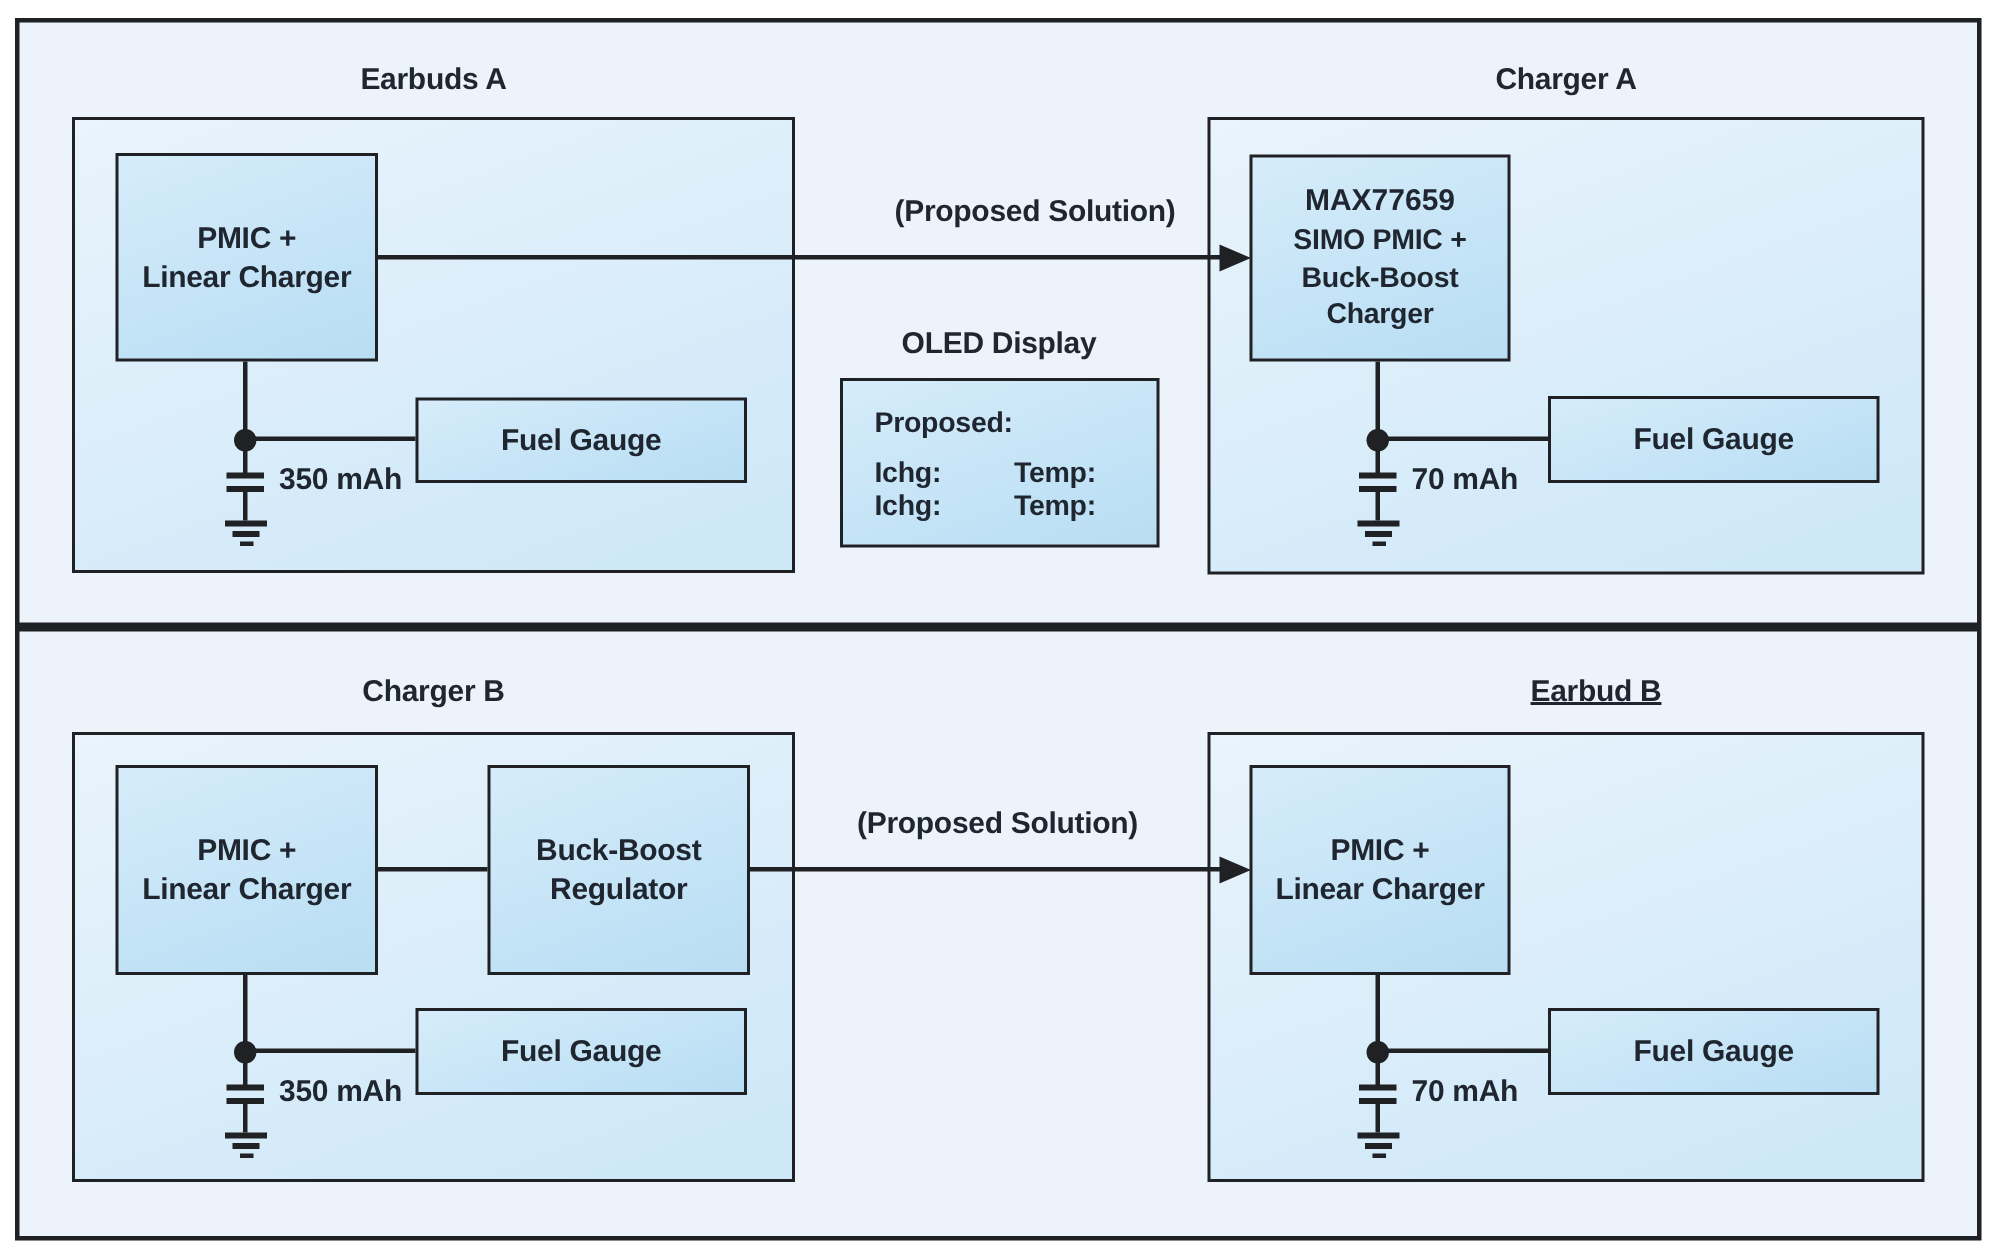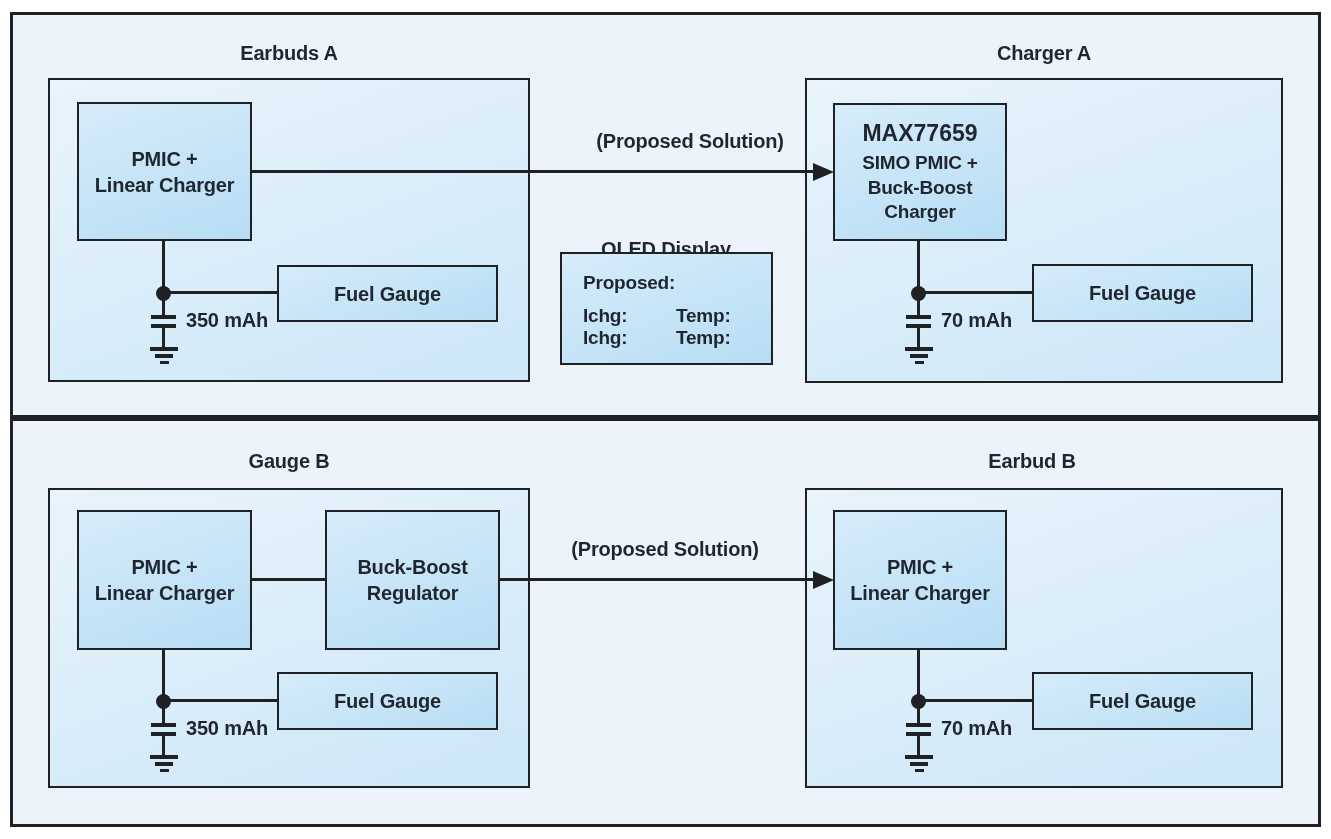--- a/index.html
+++ b/index.html
@@ -15,21 +15,21 @@
     position:absolute;border:2.5px solid #1f2124;
     background:linear-gradient(160deg,#e9f4fc 0%,#cfe8f8 90%);
   }
   .chip-box{
     position:absolute;border:2.5px solid #1f2124;
     background:linear-gradient(160deg,#d6ecfa 0%,#b9def4 95%);
     display:flex;flex-direction:column;align-items:center;justify-content:center;
     text-align:center;font-weight:700;font-size:20px;line-height:1.3;
     white-space:pre-line;letter-spacing:-0.2px;
   }
-  .chip-name{font-size:23px;letter-spacing:0;}
+  .chip-name{font-size:20px;letter-spacing:0;}
   .chip-sub{font-size:19px;margin-top:2px;}
   .label{
     position:absolute;font-weight:700;font-size:20px;white-space:nowrap;
     transform:translateX(-50%);letter-spacing:-0.2px;
   }
   .batt-label{
     position:absolute;font-weight:700;font-size:20px;white-space:nowrap;
     letter-spacing:-0.2px;
   }
   .wire{position:absolute;background:#1f2124;}
@@ -67,21 +67,21 @@
   <div class="wire" style="left:162px;top:291px;width:115px;height:3px;"></div>
   <div class="dot" style="left:156px;top:286px;"></div>
   <div class="bar" style="left:151px;top:315px;width:25px;height:4px;"></div>
   <div class="bar" style="left:151px;top:324px;width:25px;height:4px;"></div>
   <div class="wire" style="left:162px;top:328px;width:3px;height:19px;"></div>
   <div class="bar" style="left:150px;top:347px;width:28px;height:4px;"></div>
   <div class="bar" style="left:155px;top:354px;width:18px;height:3.5px;"></div>
   <div class="bar" style="left:160px;top:361px;width:9px;height:3px;"></div>
   <div class="batt-label" style="left:186px;top:309px;">350 mAh</div>
 
-  <div class="label" style="left:666px;top:218px;margin-top:20px;">OLED Display</div>
+  <div class="label" style="left:666px;top:218px;">OLED Display</div>
   <div class="chip-box" style="left:560px;top:252px;width:213px;height:113px;"></div>
   <div class="oled-text" style="left:583px;top:272px;">Proposed:</div>
   <div class="oled-text" style="left:583px;top:305px;">Ichg:</div>
   <div class="oled-text" style="left:676px;top:305px;">Temp:</div>
   <div class="oled-text" style="left:583px;top:327px;">Ichg:</div>
   <div class="oled-text" style="left:676px;top:327px;">Temp:</div>
 
   <div class="chip-box" style="left:833px;top:103px;width:174px;height:138px;">
     <span class="chip-name">MAX77659</span>
     <span class="chip-sub">SIMO PMIC +
@@ -96,22 +96,22 @@
   <div class="bar" style="left:906px;top:315px;width:25px;height:4px;"></div>
   <div class="bar" style="left:906px;top:324px;width:25px;height:4px;"></div>
   <div class="wire" style="left:917px;top:328px;width:3px;height:19px;"></div>
   <div class="bar" style="left:905px;top:347px;width:28px;height:4px;"></div>
   <div class="bar" style="left:910px;top:354px;width:18px;height:3.5px;"></div>
   <div class="bar" style="left:915px;top:361px;width:9px;height:3px;"></div>
   <div class="batt-label" style="left:941px;top:309px;">70 mAh</div>
 
   <div class="section" style="left:10px;top:418px;width:1311px;height:409px;"></div>
 
-  <div class="label" style="left:289px;top:450px;">Gauge B</div>
-  <div class="label" style="left:1032px;top:450px;">Earbud B</div>
+  <div class="label" style="left:289px;top:450px;">Charger B</div>
+  <div class="label" style="left:1064px;top:450px;text-decoration:underline;">Earbud B</div>
 
   <div class="container-box" style="left:48px;top:488px;width:482px;height:300px;"></div>
   <div class="container-box" style="left:805px;top:488px;width:478px;height:300px;"></div>
 
   <div class="label" style="left:665px;top:538px;">(Proposed Solution)</div>
   <div class="wire" style="left:500px;top:578px;width:318px;height:3px;"></div>
   <div class="arrow-head" style="left:813px;top:571px;"></div>
 
   <div class="chip-box" style="left:77px;top:510px;width:175px;height:140px;">PMIC +
 Linear Charger</div>

